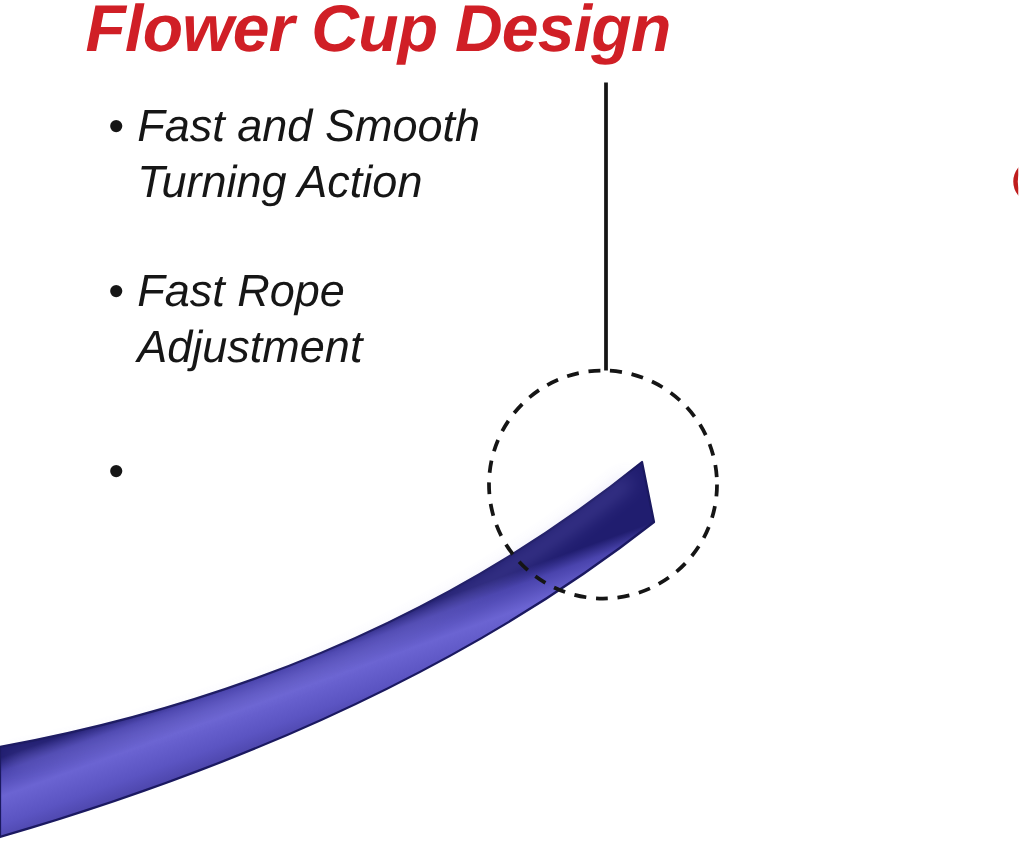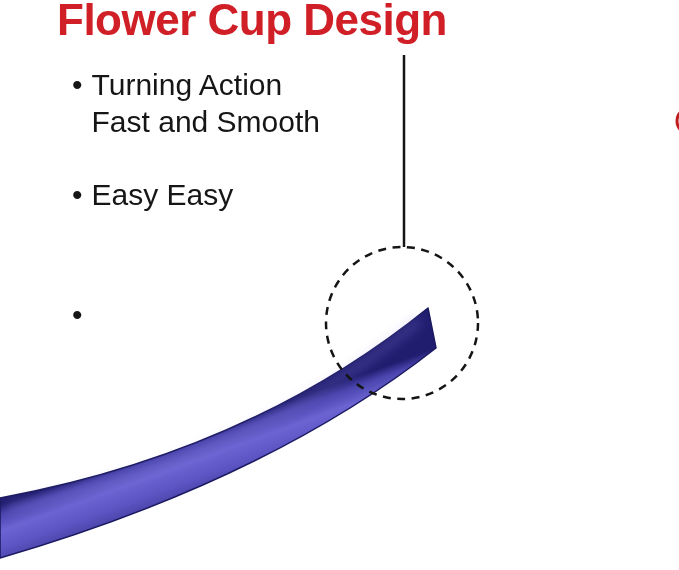--- a/index.html
+++ b/index.html
@@ -2,20 +2,21 @@
 <html><head>
 <meta charset="utf-8">
 <style>
   html,body{margin:0;padding:0;background:#fff;}
   .stage{
     position:relative;
     width:679px;height:570px;
     background:#ffffff;
     overflow:hidden;
     font-family:"Liberation Sans", sans-serif;
+    font-style:italic;
   }
   .stage svg{position:absolute;left:0;top:0;}
   .title{
     position:absolute;left:57px;top:-2px;
     font-size:44px;line-height:1;font-weight:bold;
     letter-spacing:-0.5px;
     color:#d01f26;
     white-space:nowrap;
   }
   .feature{
@@ -92,29 +93,30 @@
 
     <line x1="404" y1="55" x2="404" y2="247" stroke-width="2.5" stroke="#151515"></line>
     <circle cx="402" cy="323" r="76" fill="none" stroke-width="2.5" stroke-dasharray="8 6.5" stroke="#151515"></circle>
   </svg>
 
   <div class="title">Flower Cup Design</div>
 
   <div class="feature f1">
     <span class="dot">•</span>
     <div>
+      <div>Fast and Smooth</div>
       <div>Turning Action</div>
-      <div>Fast and Smooth</div>
     </div>
   </div>
 
   <div class="feature f2">
     <span class="dot">•</span>
     <div>
-      <div>Easy Easy</div>
+      <div>Fast Rope</div>
+      <div>Adjustment</div>
     </div>
   </div>
 
   <div class="feature f3">
     <span class="dot">•</span>
   </div>
 
 </div>
 
 </body></html>

